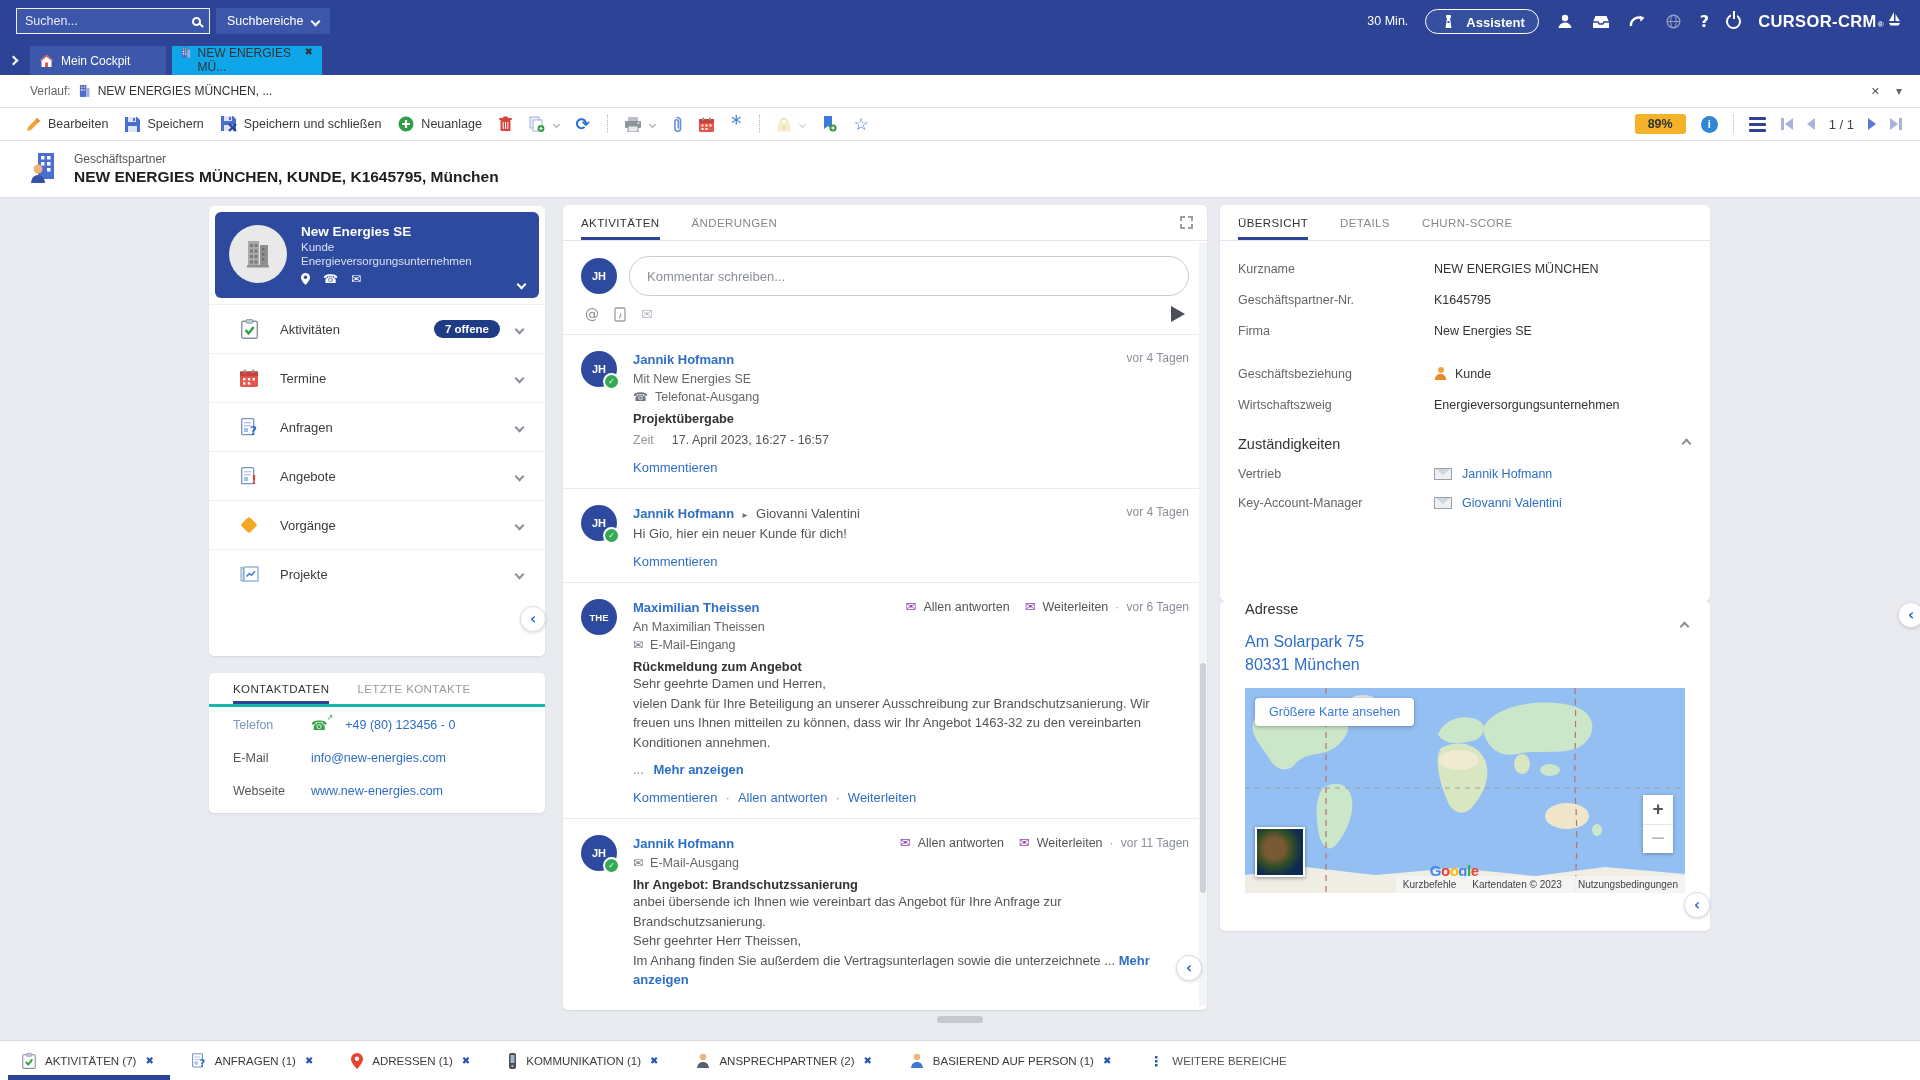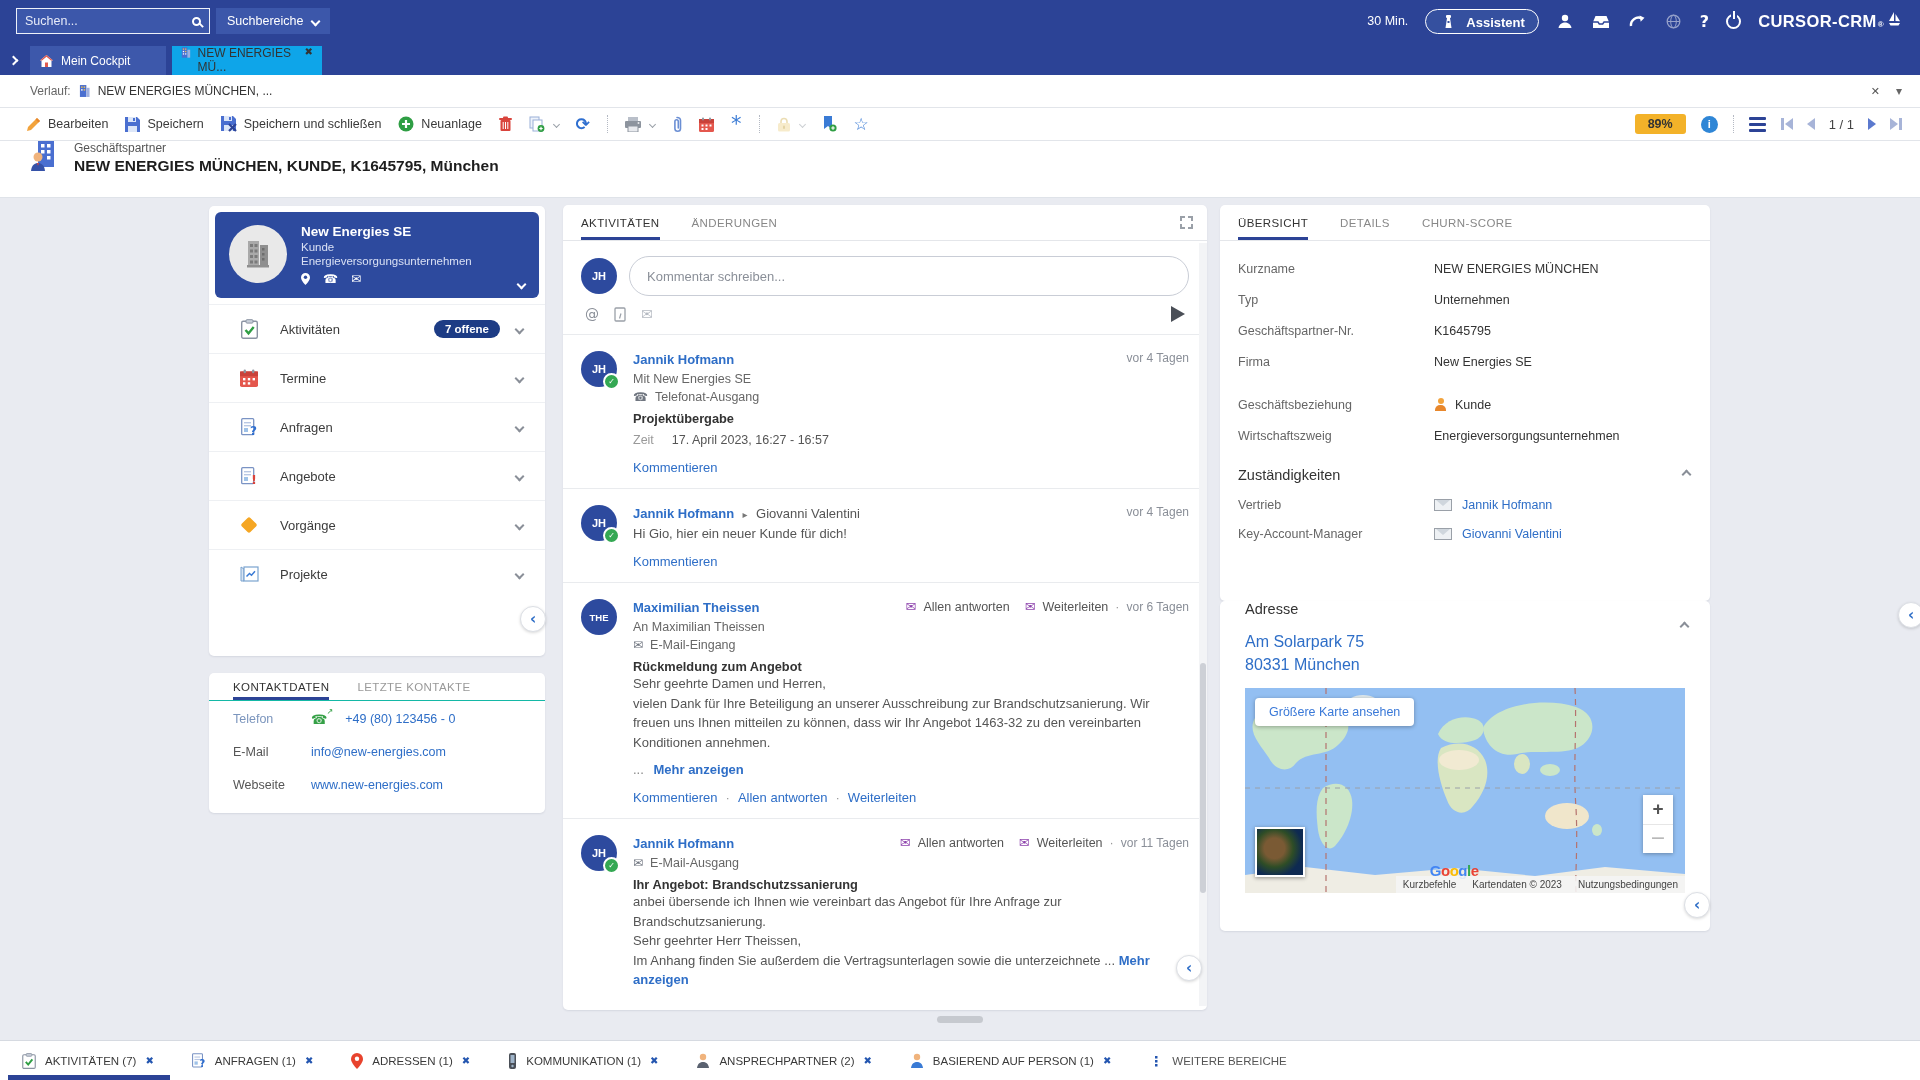--- a/index.html
+++ b/index.html
@@ -73,21 +73,21 @@
   .hamb i { width:17px; height:3px; background:#2c4396; border-radius:1px; }
   .pgr { display:flex; align-items:center; gap:14px; font-size:13px; color:#444; }
   .tri { width:0; height:0; border-top:6px solid transparent; border-bottom:6px solid transparent; display:inline-block; }
   .tri.l { border-right:8px solid #a7b4d8; } .tri.r { border-left:8px solid #a7b4d8; }
   .tri.r.on { border-left-color:#5b79ce; }
   .bar { width:3px; height:12px; background:#a7b4d8; display:inline-block; }
   .pgbtn { display:inline-flex; align-items:center; gap:1px; cursor:pointer; }
 
   
   #recordheader { position:absolute; top:141px; left:0; width:1920px; height:57px; background:#fff;
-                  border-bottom:1px solid #dfe3e9; display:flex; align-items:flex-start; gap:14px; padding-left:30px; }
+                  border-bottom:1px solid #dfe3e9; display:flex; align-items:center; gap:14px; padding-left:30px; }
   .rh-entity { font-size:12px; color:#555; }
   .rh-title { font-size:15.5px; font-weight:bold; color:#1d1d1d; margin-top:2px; }
 
   
   #content { position:absolute; top:198px; left:0; width:1920px; height:842px; }
   .card { position:absolute; background:#fff; border-radius:5px; box-shadow:0 1px 2px rgba(40,50,80,.10); }
 
   
   #leftpanel { left:209px; top:8px; width:336px; height:450px; }
   .profile-card { margin:6px; height:86px; background:#2d4a9e; border-radius:6px; position:relative;
@@ -102,22 +102,22 @@
              border-top:1px solid #eef0f3; font-size:13px; color:#3c3c3c; cursor:pointer; }
   .nav-row:first-of-type { border-top:none; }
   .nav-ico { width:20px; height:20px; display:flex; align-items:center; justify-content:center; }
   .nav-lbl { margin-left:21px; }
   .nav-badge { margin-left:auto; margin-right:16px; background:#1d3c85; color:#fff; font-size:11.5px;
                font-weight:bold; padding:3px 11px; border-radius:12px; }
   .nav-right { margin-left:auto; }
 
   
   #contactcard { left:209px; top:475px; width:336px; height:140px; }
-  .subtabs { display:flex; gap:28px; padding-left:24px; height:28px; align-items:center;
-             border-bottom:1px solid #14b8a6; font-size:11.5px; letter-spacing:.4px; color:#999; }
+  .subtabs { display:flex; gap:28px; padding-left:24px; height:34px; align-items:center;
+             border-bottom:3px solid #14b8a6; font-size:11.5px; letter-spacing:.4px; color:#999; }
   .subtab { height:100%; display:flex; align-items:center; cursor:pointer; }
   .subtab.active { color:#333; box-shadow:inset 0 -3px 0 #2c4396; }
   .crow { display:flex; align-items:center; padding-left:24px; height:30px; font-size:12.5px; margin-top:3px; }
   .clabel { width:78px; color:#555; }
   .clabel.blue { color:#7b95bd; }
   .cval { color:#2e6ec7; }
   .phone-g { color:#35a046; font-size:13px; margin-right:8px; position:relative; }
   .phone-g::after { content:'↗'; position:absolute; right:-6px; top:-5px; font-size:8px; color:#35a046; }
 
   
@@ -765,24 +765,20 @@
       <span class="subtab active">ÜBERSICHT</span>
       <span class="subtab">DETAILS</span>
       <span class="subtab">CHURN-SCORE</span>
     </div>
     <div class="fields">
       <div class="frow">
         <span class="flabel">Kurzname</span>
         <span class="fvalue">NEW ENERGIES MÜNCHEN</span>
       </div>
       <div class="frow">
-        <span class="flabel">Typ</span>
-        <span class="fvalue">Unternehmen</span>
-      </div>
-      <div class="frow">
         <span class="flabel">Geschäftspartner-Nr.</span>
         <span class="fvalue">K1645795</span>
       </div>
       <div class="frow">
         <span class="flabel">Firma</span>
         <span class="fvalue">New Energies SE</span>
       </div>
       <div class="frow gap-top">
         <span class="flabel">Geschäftsbeziehung</span>
         <span class="fvalue">

